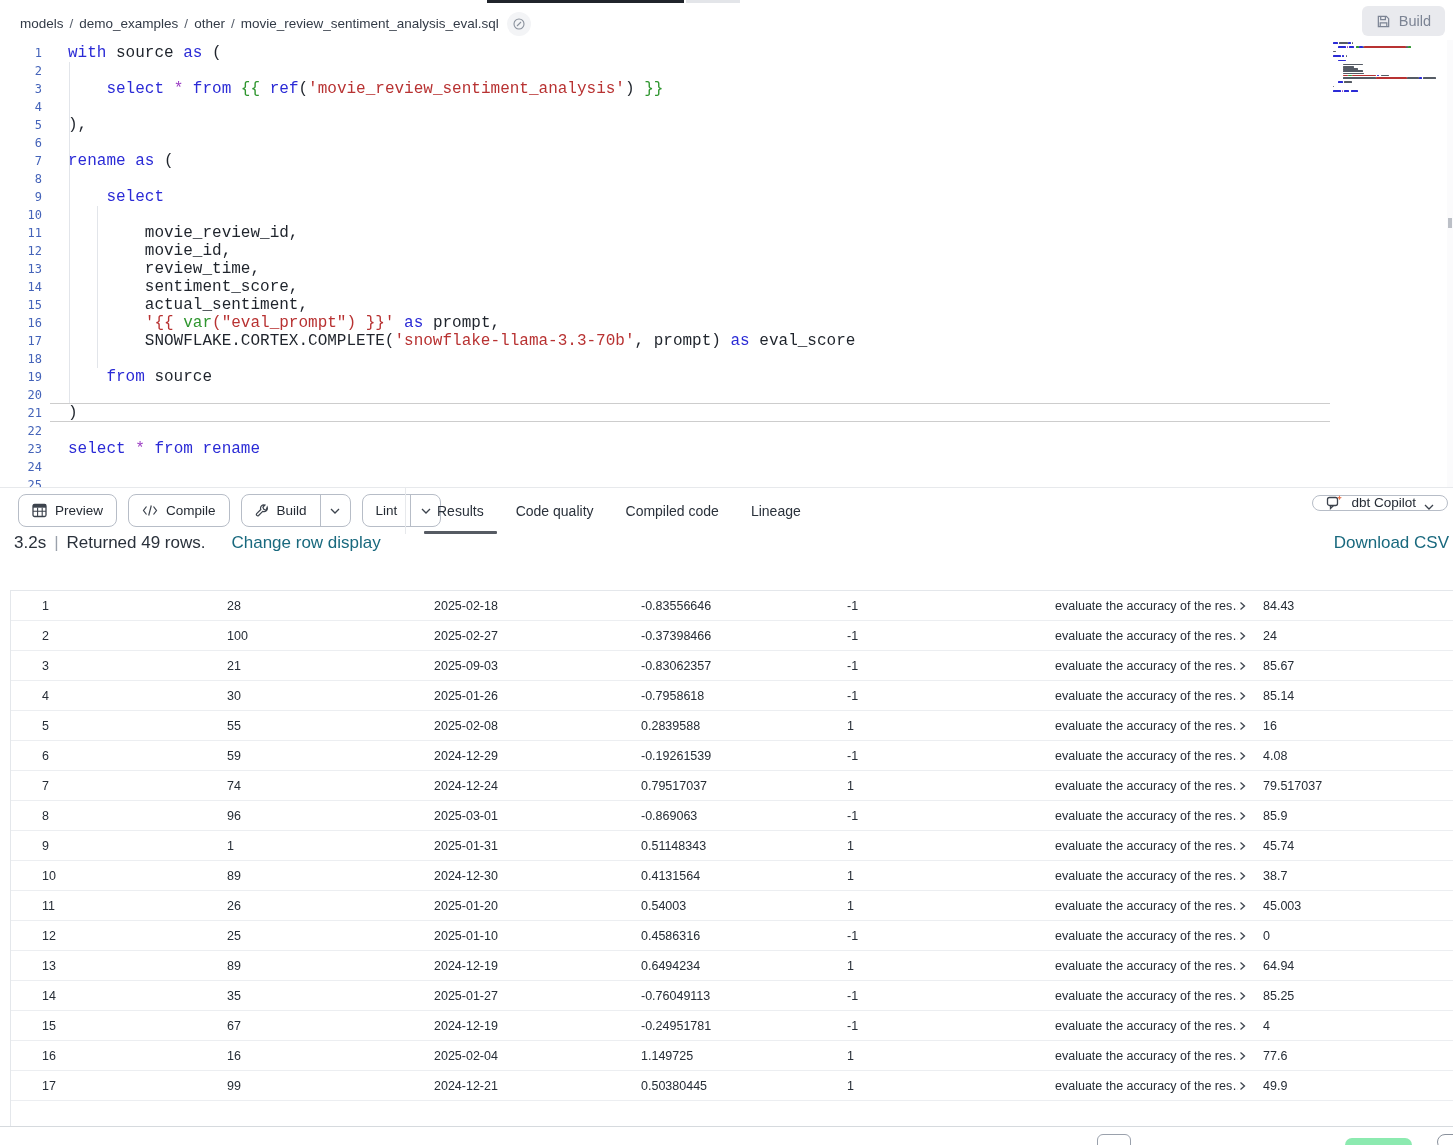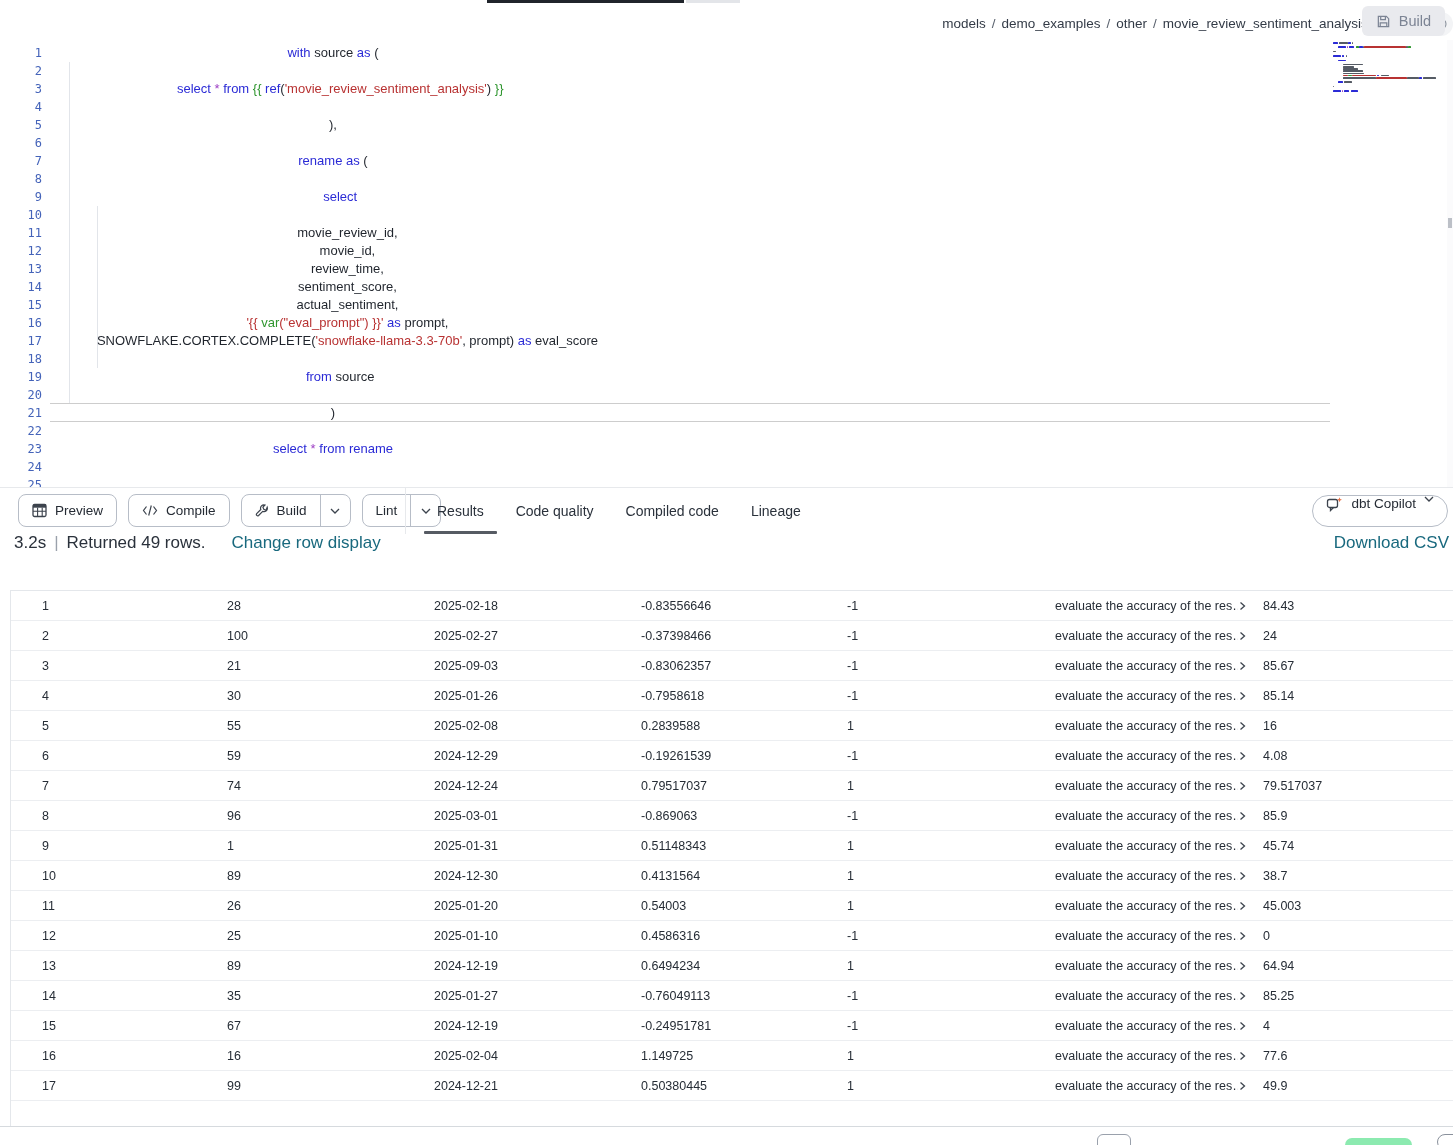--- a/index.html
+++ b/index.html
@@ -1,38 +1,38 @@
 <!DOCTYPE html>
 <html><head>
 <meta charset="utf-8">
 <style>
   * { margin:0; padding:0; box-sizing:border-box; }
   html,body { width:1453px; height:1145px; overflow:hidden; background:#fff;
     font-family:"Liberation Sans", sans-serif; color:#252b34; }
 
   
   .topbar { position:absolute; top:0; left:0; width:1453px; height:48px;
-    background:#fff; border-bottom:1px solid #e8eaee; display:flex; align-items:center; padding-left:20px;justify-content:flex-end; }
+    background:#fff; border-bottom:1px solid #e8eaee; display:flex; align-items:center; padding-left:20px; }
   .tab-remnant-dark { position:absolute; top:0; left:487px; width:197px; height:3px; background:#20242b; }
   .tab-remnant-gray { position:absolute; top:0; left:686px; width:54px; height:3px; background:#e3e5e9; }
   .breadcrumb { font-size:13.5px; color:#333b47; display:flex; align-items:center; gap:6px; }
   .bc-sep { color:#59616d; }
   .file-chip { width:24px; height:24px; border-radius:50%; background:#f3f4f6; margin-left:8px;
     display:flex; align-items:center; justify-content:center; }
   .save-btn { position:absolute; right:8px; top:6px; height:30px; padding:0 14px; background:#e9eaee;
     border:none; border-radius:6px; color:#7c8494; font-size:14.5px; display:flex; align-items:center; gap:8px; cursor:pointer; }
 
   
   .editor { position:absolute; top:40px; left:0; width:1453px; height:447px; background:#fff; overflow:hidden; }
   .gutter { position:absolute; top:4px; left:0; width:42px; }
   .gutter div { height:18px; line-height:18px; text-align:right; font-family:"DejaVu Sans Mono", monospace;
     font-size:12px; color:#4463b9; }
   .codepane { position:absolute; top:4px; left:68px; }
-  .codepane pre { height:18px; line-height:18px; font-family:Liberation Sans, sans-serif; font-size:13px;
-    white-space:pre; color:#1f242c;text-align:center; }
+  .codepane pre { height:18px; line-height:18px; font-family:Liberation Mono, monospace; font-size:16px;
+    white-space:pre; color:#1f242c; }
   .tk-kw { color:#2b2bd6; }
   .tk-pl { color:#1f242c; }
   .tk-str { color:#b83232; }
   .tk-jj { color:#2f962f; }
   .tk-op { color:#9c3fc4; }
   .indent-guide { position:absolute; width:1px; background:#e2e5ea; }
   .active-line-box { position:absolute; left:50px; width:1280px; height:19px;
     border-top:1px solid #cdcdcd; border-bottom:1px solid #cdcdcd; pointer-events:none; }
   .minimap { position:absolute; top:2px; left:1333px; width:112px; }
   .mm-line { height:2.2px; white-space:nowrap; overflow:hidden; }
@@ -48,22 +48,22 @@
     background:#fff; font-size:13.5px; color:#252b34; cursor:pointer; }
   .tbtn .main { display:flex; align-items:center; gap:8px; padding:0 13px; height:100%; }
   .tbtn .caret { width:30px; height:100%; display:flex; align-items:center; justify-content:center;
     border-left:1px solid #b7bdc7; }
   .toolbar-divider { position:absolute; left:405px; top:0; height:46px; width:1px; background:#e7e9ec; }
   .tabs { position:absolute; left:421px; top:0; height:46px; display:flex; }
   .tab { position:relative; height:46px; display:flex; align-items:center; padding:0 16px;
     font-size:14px; color:#2a313b; cursor:pointer; }
   .tab.active::after { content:""; position:absolute; left:3px; right:3px; bottom:0; height:3px;
     background:#565b63; border-radius:1px; }
-  .copilot-btn { position:absolute; right:5px; top:7px; height:32px; border:1px solid #b7bdc7; background:#fff;
-    border-radius:16px; display:flex; align-items:flex-start; gap:8px; padding:0 13px; font-size:13.5px; color:#252b34; cursor:pointer; }
+  .copilot-btn { position:absolute; right:5px; top:7px; height:16px; border:1px solid #b7bdc7; background:#fff;
+    border-radius:16px; display:flex; align-items:flex-end; gap:8px; padding:0 13px; font-size:13.5px; color:#252b34; cursor:pointer; }
 
   
   .statusbar { position:absolute; top:533px; left:0; width:1453px; height:52px; display:flex; align-items:flex-start;
     padding:0 4px 0 14px; font-size:17px; color:#2a313b; }
   .statusbar .sep { color:#9aa1ab; margin:0 8px; }
   .link { color:#19697e; cursor:pointer; }
   .change-link { margin-left:26px; }
   .download-link { margin-left:auto; }
 
   

